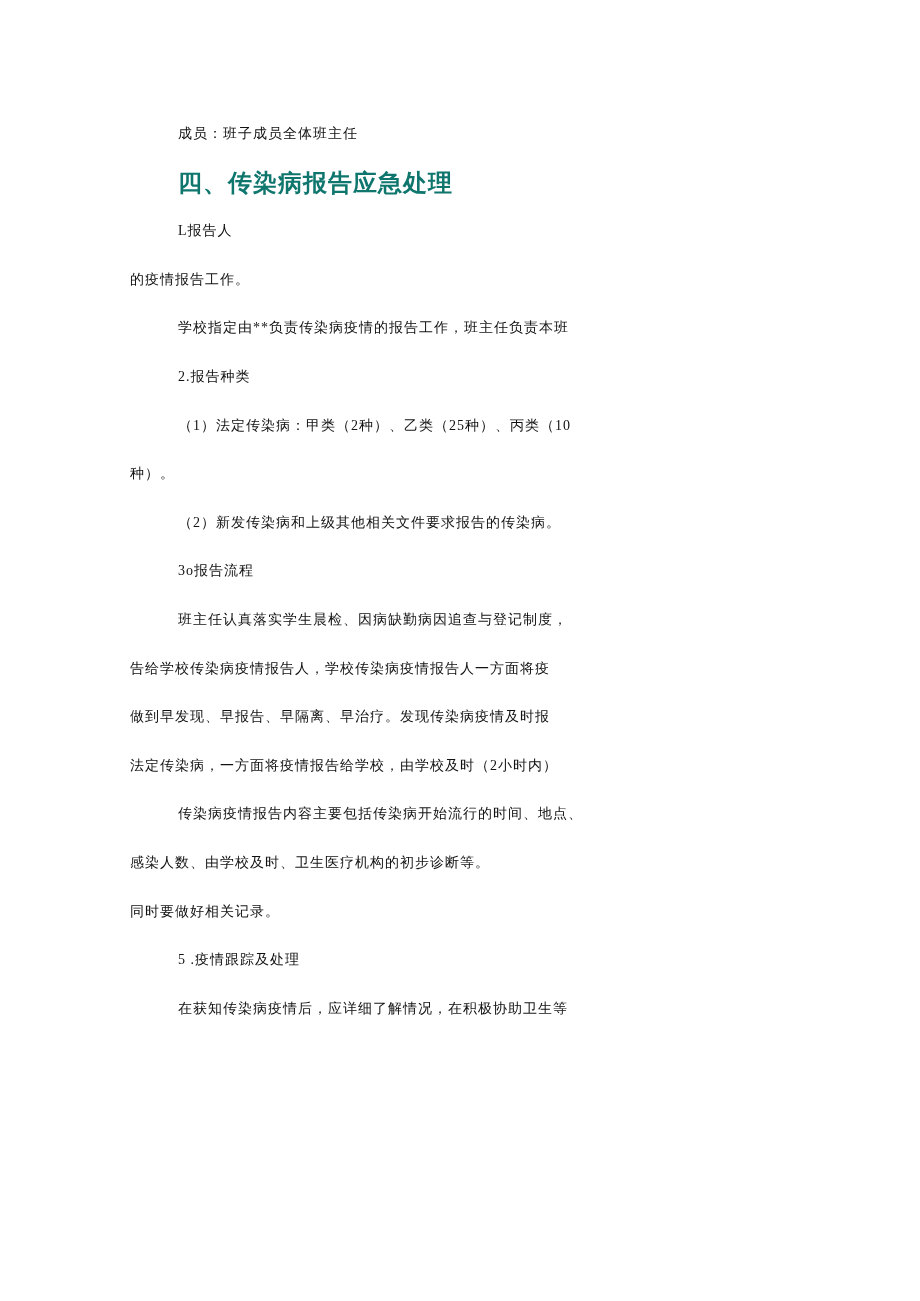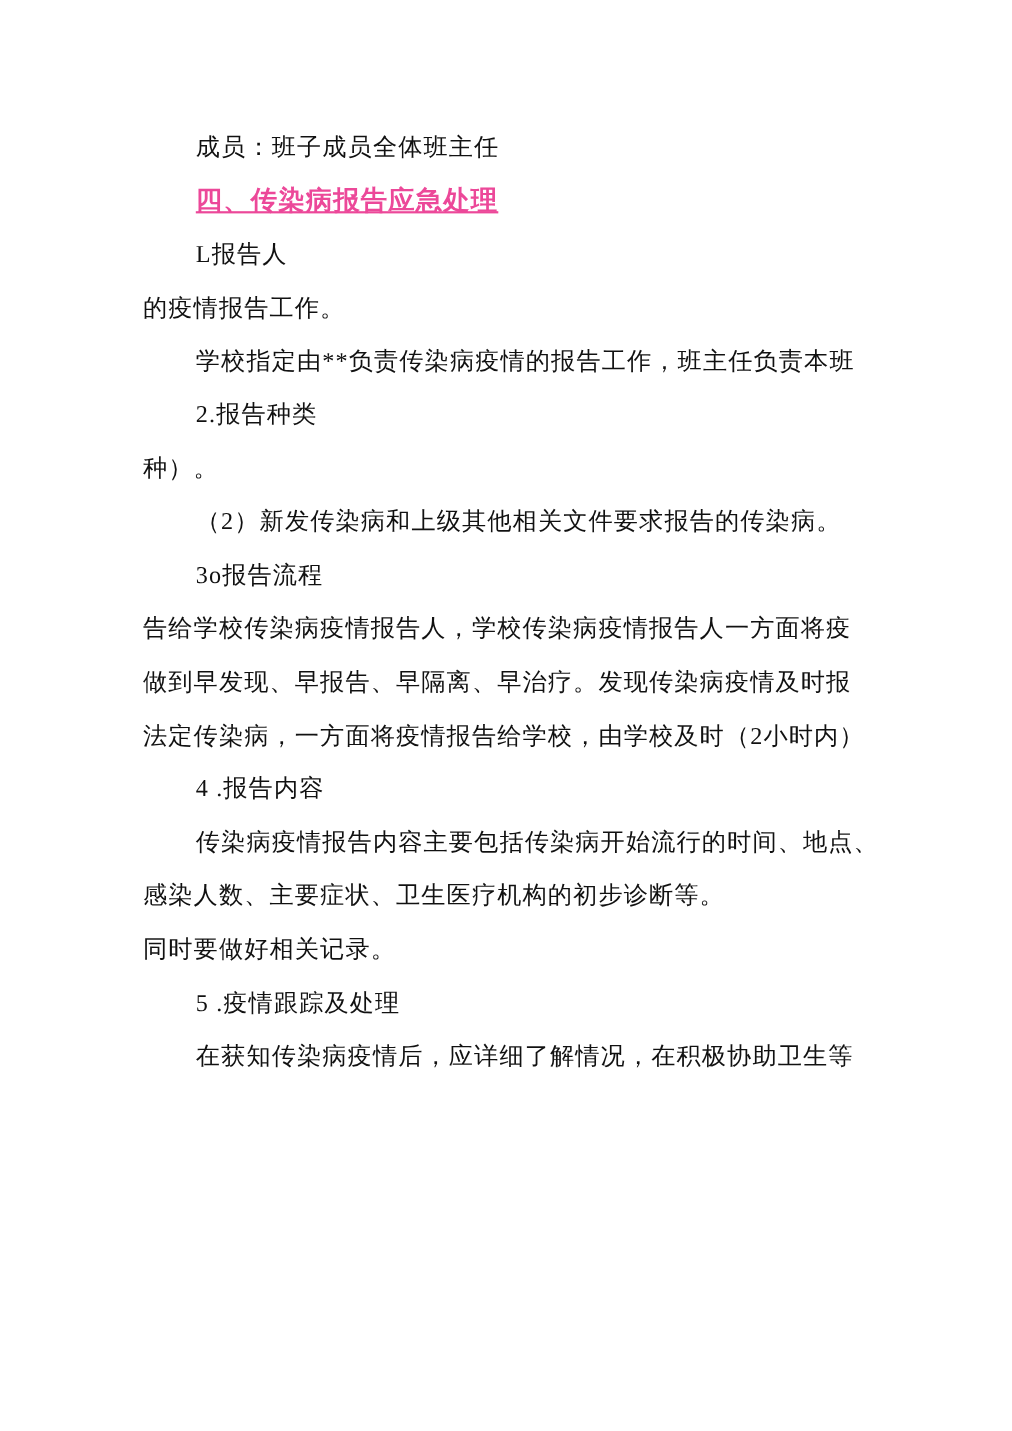--- a/index.html
+++ b/index.html
@@ -15,54 +15,54 @@
     overflow: hidden;
     font-family: "Liberation Serif", "DejaVu Serif", serif;
     color: #111111;
   }
   .content {
     padding: 110px 100px 0 130px;
   }
   .line {
     height: 48.6px;
     line-height: 48.6px;
-    font-size: 22px;
+    font-size: 14px;
     letter-spacing: 1px;
     white-space: nowrap;
     text-align: left;
   }
   .indent {
     padding-left: 48px;
   }
   .heading {
     font-family: "Liberation Sans", "DejaVu Sans", sans-serif;
     font-weight: bold;
     font-size: 24px;
     letter-spacing: 1px;
-    color: #ec4899;
-    text-decoration: underline;
+    color: #0f766e;
   }
 </style>
 </head>
 <body>
 
 <div class="page">
   <div class="content">
     <div class="line indent">成员：班子成员全体班主任</div>
     <div class="line indent heading">四、传染病报告应急处理</div>
     <div class="line indent">L报告人</div>
     <div class="line">的疫情报告工作。</div>
     <div class="line indent">学校指定由**负责传染病疫情的报告工作，班主任负责本班</div>
     <div class="line indent">2.报告种类</div>
+    <div class="line indent">（1）法定传染病：甲类（2种）、乙类（25种）、丙类（10</div>
     <div class="line">种）。</div>
     <div class="line indent">（2）新发传染病和上级其他相关文件要求报告的传染病。</div>
     <div class="line indent">3o报告流程</div>
+    <div class="line indent">班主任认真落实学生晨检、因病缺勤病因追查与登记制度，</div>
     <div class="line">告给学校传染病疫情报告人，学校传染病疫情报告人一方面将疫</div>
     <div class="line">做到早发现、早报告、早隔离、早治疗。发现传染病疫情及时报</div>
     <div class="line">法定传染病，一方面将疫情报告给学校，由学校及时（2小时内）</div>
-    <div class="line indent">4 .报告内容</div>
     <div class="line indent">传染病疫情报告内容主要包括传染病开始流行的时间、地点、</div>
-    <div class="line">感染人数、主要症状、卫生医疗机构的初步诊断等。</div>
+    <div class="line">感染人数、由学校及时、卫生医疗机构的初步诊断等。</div>
     <div class="line">同时要做好相关记录。</div>
     <div class="line indent">5 .疫情跟踪及处理</div>
     <div class="line indent">在获知传染病疫情后，应详细了解情况，在积极协助卫生等</div>
   </div>
 </div>
 
 </body></html>

